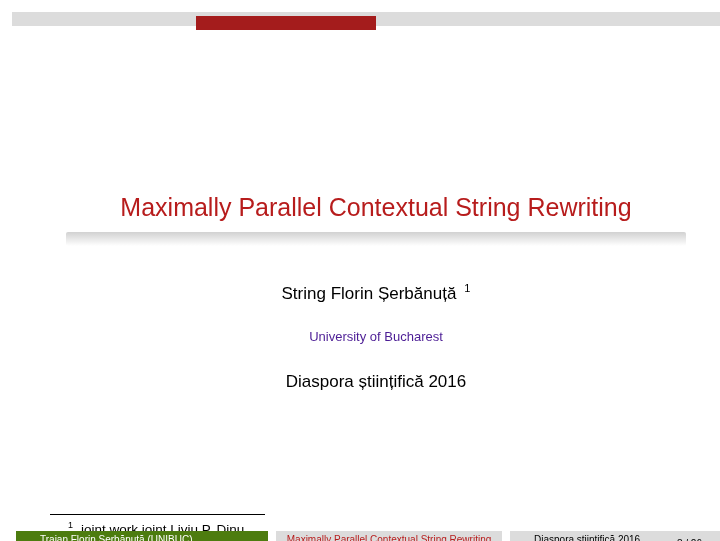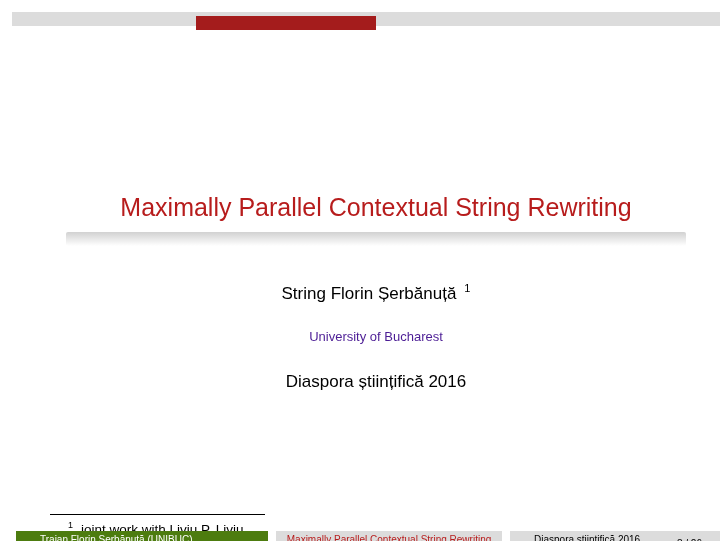--- a/index.html
+++ b/index.html
@@ -145,21 +145,21 @@
   <div class="author-block">
     <span>String Florin Șerbănuță</span><sup>1</sup>
   </div>
 
   <div class="affil">University of Bucharest</div>
 
   <div class="event">Diaspora științifică 2016</div>
 
   <div class="footnote-rule"></div>
   <div class="footnote">
-    <sup>1</sup><span>joint work with Liviu P. Liviu</span>
+    <sup>1</sup><span>joint work joint Liviu P. Dinu</span>
   </div>
 </div>
 
 <div class="footer">
   <div class="footer-left">Traian Florin Șerbănuță  (UNIBUC)</div>
   <div class="footer-mid">Maximally Parallel Contextual String Rewriting</div>
   <div class="footer-right">
     <span>Diaspora științifică 2016</span>
     <span class="footer-page">8 / 26</span>
   </div>

